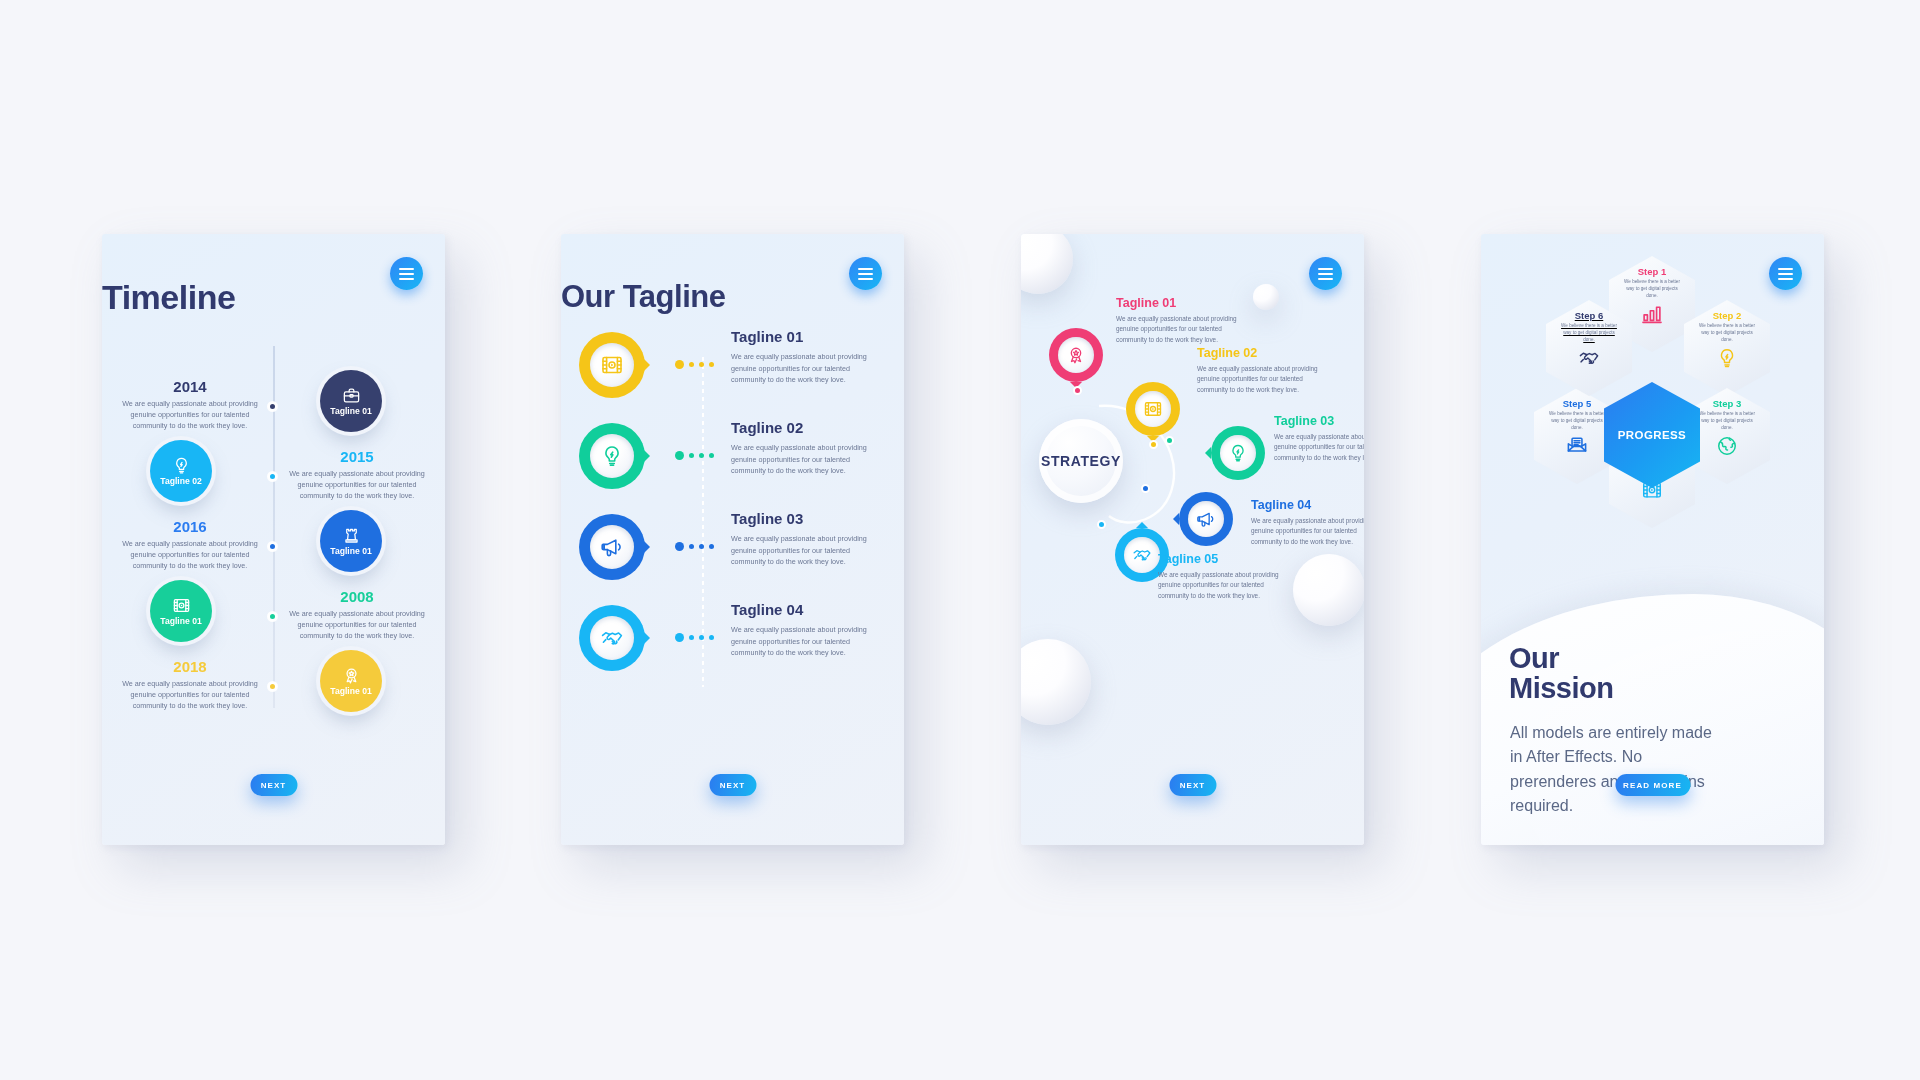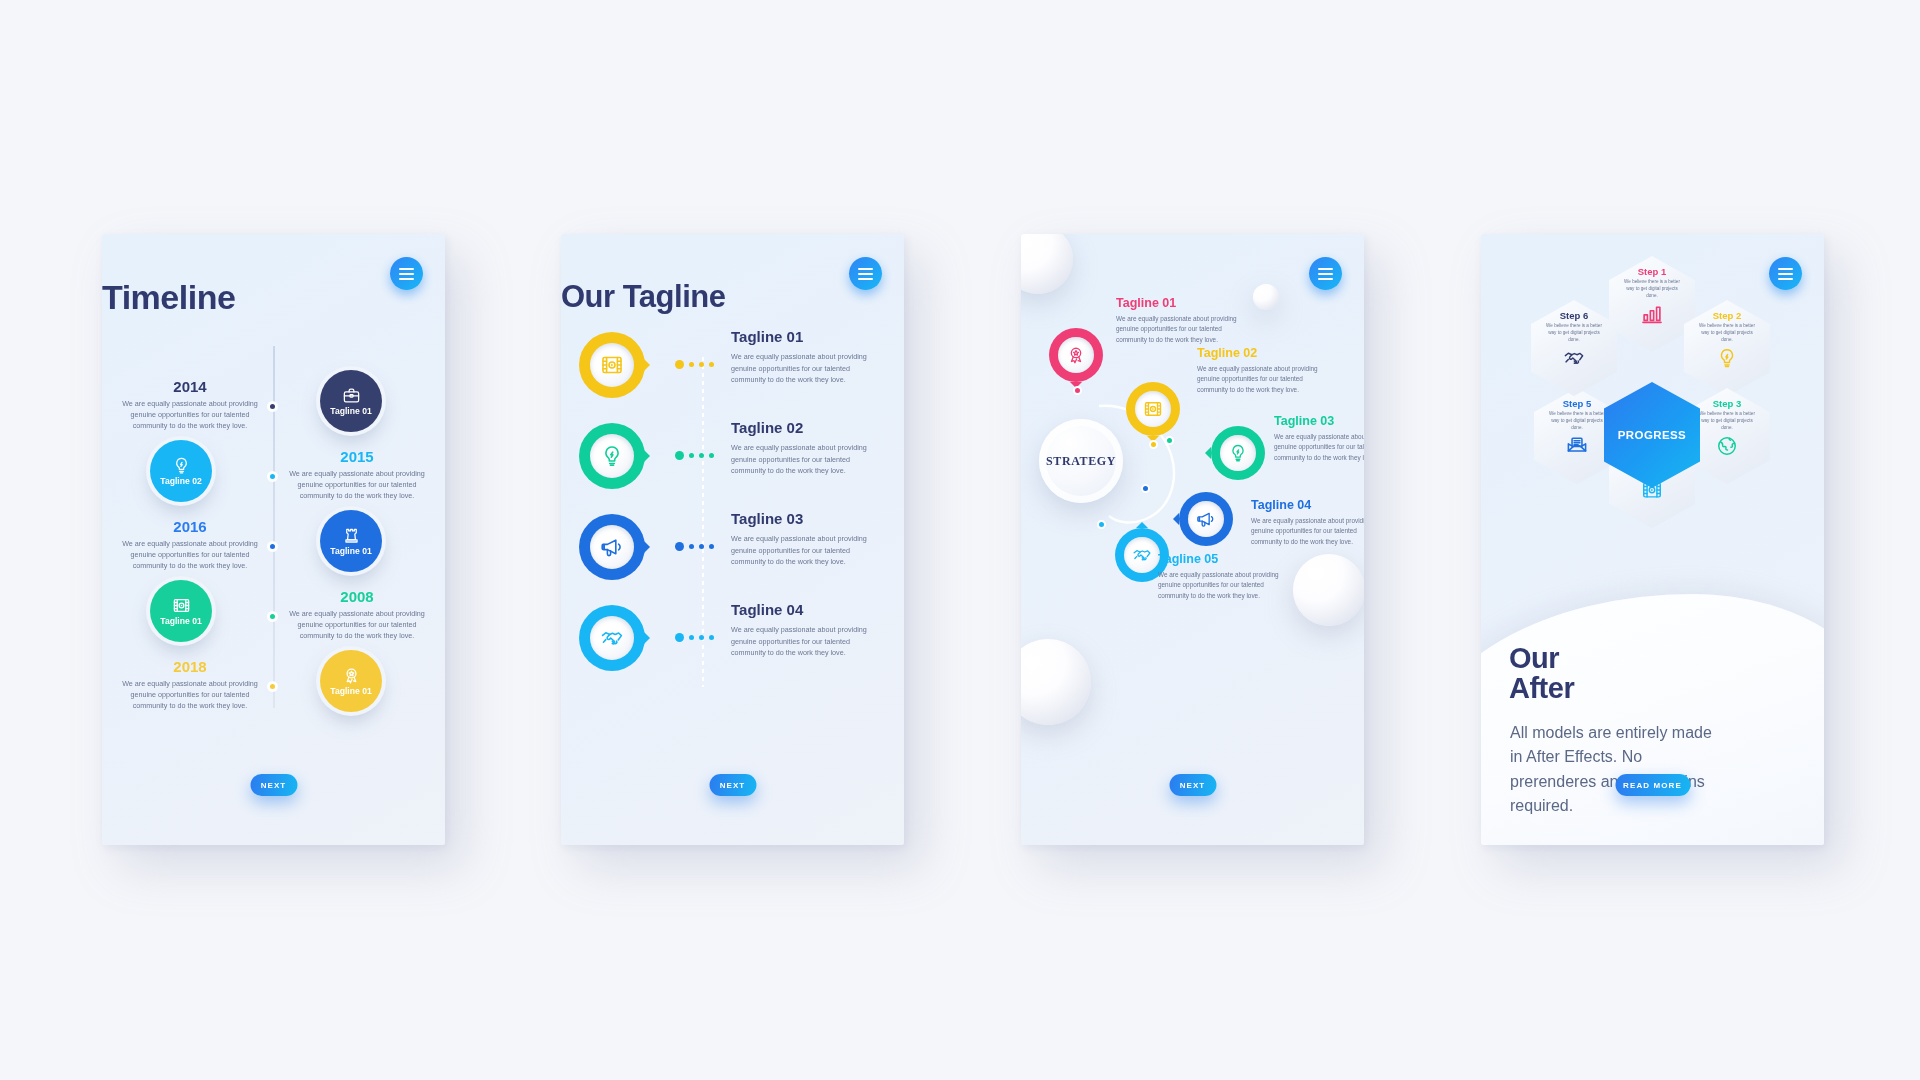--- a/index.html
+++ b/index.html
@@ -106,21 +106,21 @@
   .sphere{
     position:absolute;border-radius:50%;
     background:radial-gradient(circle at 32% 27%, #ffffff 0%, #fdfdff 38%, #e6e9f2 76%, #d6dbe8 100%);
     box-shadow:0 10px 26px rgba(150,160,185,.30);
   }
   .ms-strategy{
     position:absolute;left:18px;top:185px;width:84px;height:84px;border-radius:50%;
     background:radial-gradient(circle at 35% 28%, #ffffff 0%, #f7f9fd 45%, #e7ecf5 100%);
     box-shadow:0 10px 24px rgba(150,162,190,.32), inset 0 0 0 7px rgba(255,255,255,.75);
     display:flex;align-items:center;justify-content:center;
-    font-size:12px;font-weight:bold;color:#313a6e;letter-spacing:.6px;font-family:Liberation Serif, serif;
+    font-size:14px;font-weight:bold;color:#313a6e;letter-spacing:.6px;
   }
   .ms-node{
     position:absolute;width:54px;height:54px;border-radius:50%;
     display:flex;align-items:center;justify-content:center;
   }
   .ms-node .inner{
     width:36px;height:36px;border-radius:50%;
     background:radial-gradient(circle at 35% 30%, #ffffff 35%, #e9eef7 100%);
     display:flex;align-items:center;justify-content:center;
     box-shadow:inset 0 2px 4px rgba(150,165,195,.35);
@@ -585,40 +585,40 @@
           <div class="h-desc">We believe there is a better way to get digital projects done.</div>
           <div class="h-ico">
             <svg viewBox="0 0 24 24" fill="none" stroke="#1e6fe0" stroke-width="1.7" stroke-linecap="round" stroke-linejoin="round">
               <path d="M2.6 17.4l6.2-5.6h6.4l6.2 5.6z"></path>
               <rect x="6.6" y="3.6" width="10.8" height="9" rx="1"></rect>
               <path d="M8.8 6.2h6.4M8.8 8.4h6.4M8.8 10.6h4.4"></path>
               <path d="M2.6 17.4V9.6l4.2 2.6M21.4 17.4V9.6l-4.2 2.6"></path>
             </svg>
           </div>
         </div>
-        <div class="hex" style="left: 50px; top: 66px;">
+        <div class="hex" style="left: 65px; top: 66px; text-decoration: underline;">
           <div class="h-title" style="color:#313a6e">Step 6</div>
           <div class="h-desc">We believe there is a better way to get digital projects done.</div>
           <div class="h-ico">
             <svg viewBox="0 0 24 24" fill="none" stroke="#313a6e" stroke-width="1.6" stroke-linecap="round" stroke-linejoin="round">
               <path d="M2.6 9.4l3.2-2.6 4 1.6 2.6-1.2 2.8 1.2 3.4-1.4 2.8 2.6-3.2 4.4"></path>
               <path d="M9.8 8.4L7.4 11a1.5 1.5 0 0 0 2.1 2.1l1.2-1.1 3.6 3.3a1.5 1.5 0 0 1-2 2.2"></path>
               <path d="M12.3 15.3l2.2 2a1.5 1.5 0 0 0 2.1-2.1"></path>
               <path d="M5.8 13.6l-2.4 2.6"></path>
             </svg>
           </div>
         </div>
       </div>
     <div class="hex-center" style="left:123px;top:148px;">PROGRESS</div>
 
     <div class="vision-blob"></div>
     <div class="vision-blob2"></div>
 
     <div class="vision-title">
       <div>Our</div>
-      <div>After</div>
+      <div>Mission</div>
     </div>
     <div class="vision-sub">All models are entirely made in After Effects. No prerenderes and no plugins required.</div>
 
     <button class="pill read">READ MORE</button>
   </div>
 
 </div>
 
 </body></html>

